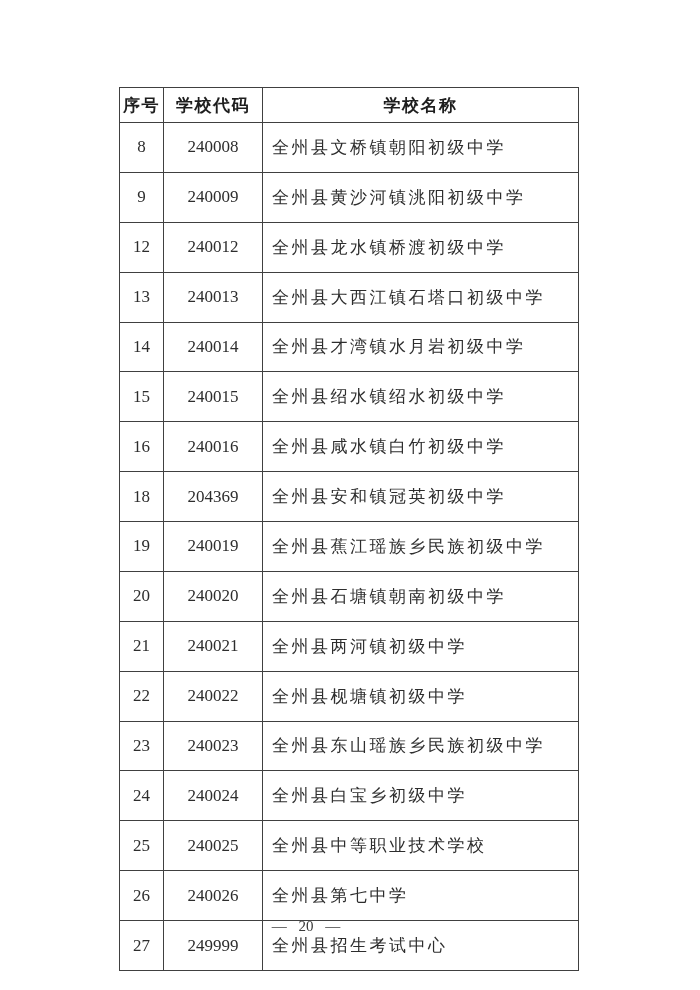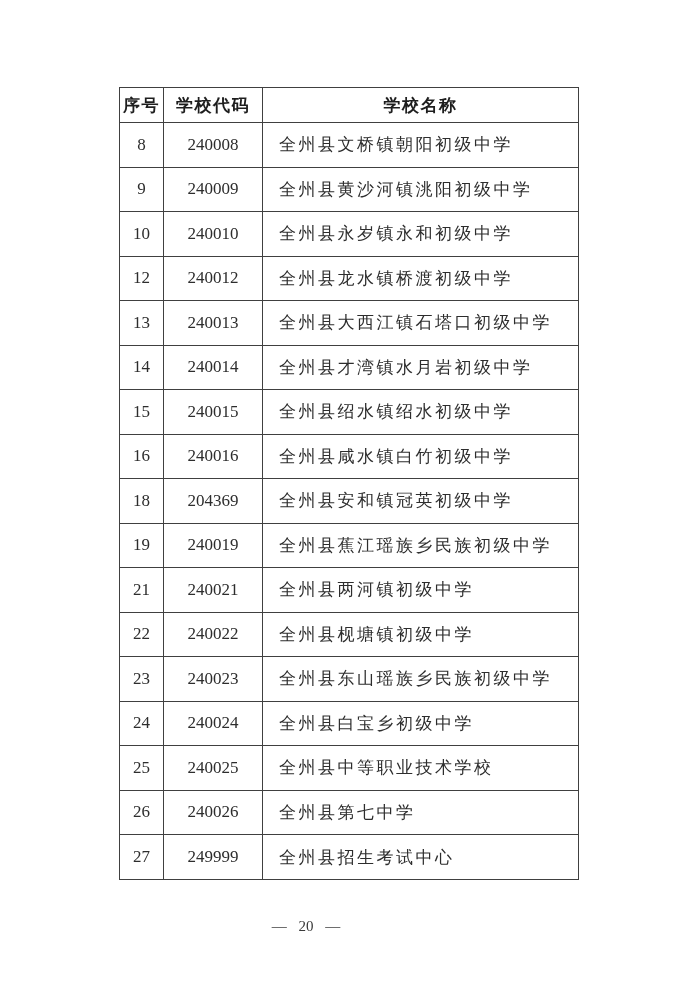--- a/index.html
+++ b/index.html
@@ -9,21 +9,21 @@
     height: 990px;
     background: #ffffff;
     font-family: "Liberation Serif", serif;
     overflow: hidden;
   }
   table.school-table {
     position: absolute;
     left: 119px;
     top: 87px;
     width: 459px;
-    height: 793px;
+    height: 884px;
     border-collapse: collapse;
     table-layout: fixed;
     border-radius: 17px;
   }
   th, td {
     border: 1px solid #404040;
     padding: 0;
     vertical-align: middle;
     overflow: hidden;
     white-space: nowrap;
@@ -40,21 +40,21 @@
   td { color: #2d2d2d; }
   td.c-no, td.c-code {
     text-align: center;
     font-size: 17px;
     font-family: "Liberation Serif", serif;
   }
   td.c-name {
     text-align: left;
     font-size: 17px;
     letter-spacing: 2.5px;
-    padding-left: 16px;
+    padding-left: 9px;
     font-family: "Liberation Serif", serif;
   }
   .page-number {
     position: absolute;
     left: 0;
     top: 918px;
     width: 612px;
     text-align: center;
     font-size: 15px;
     color: #3a3a3a;
@@ -85,25 +85,20 @@
         <td class="c-no">8</td>
         <td class="c-code">240008</td>
         <td class="c-name">全州县文桥镇朝阳初级中学</td>
       </tr>
       <tr>
         <td class="c-no">9</td>
         <td class="c-code">240009</td>
         <td class="c-name">全州县黄沙河镇洮阳初级中学</td>
       </tr>
       <tr>
-        <td class="c-no">10</td>
-        <td class="c-code">240010</td>
-        <td class="c-name">全州县永岁镇永和初级中学</td>
-      </tr>
-      <tr>
         <td class="c-no">12</td>
         <td class="c-code">240012</td>
         <td class="c-name">全州县龙水镇桥渡初级中学</td>
       </tr>
       <tr>
         <td class="c-no">13</td>
         <td class="c-code">240013</td>
         <td class="c-name">全州县大西江镇石塔口初级中学</td>
       </tr>
       <tr>
@@ -123,20 +118,25 @@
       </tr>
       <tr>
         <td class="c-no">18</td>
         <td class="c-code">204369</td>
         <td class="c-name">全州县安和镇冠英初级中学</td>
       </tr>
       <tr>
         <td class="c-no">19</td>
         <td class="c-code">240019</td>
         <td class="c-name">全州县蕉江瑶族乡民族初级中学</td>
+      </tr>
+      <tr>
+        <td class="c-no">20</td>
+        <td class="c-code">240020</td>
+        <td class="c-name">全州县石塘镇朝南初级中学</td>
       </tr>
       <tr>
         <td class="c-no">21</td>
         <td class="c-code">240021</td>
         <td class="c-name">全州县两河镇初级中学</td>
       </tr>
       <tr>
         <td class="c-no">22</td>
         <td class="c-code">240022</td>
         <td class="c-name">全州县枧塘镇初级中学</td>

